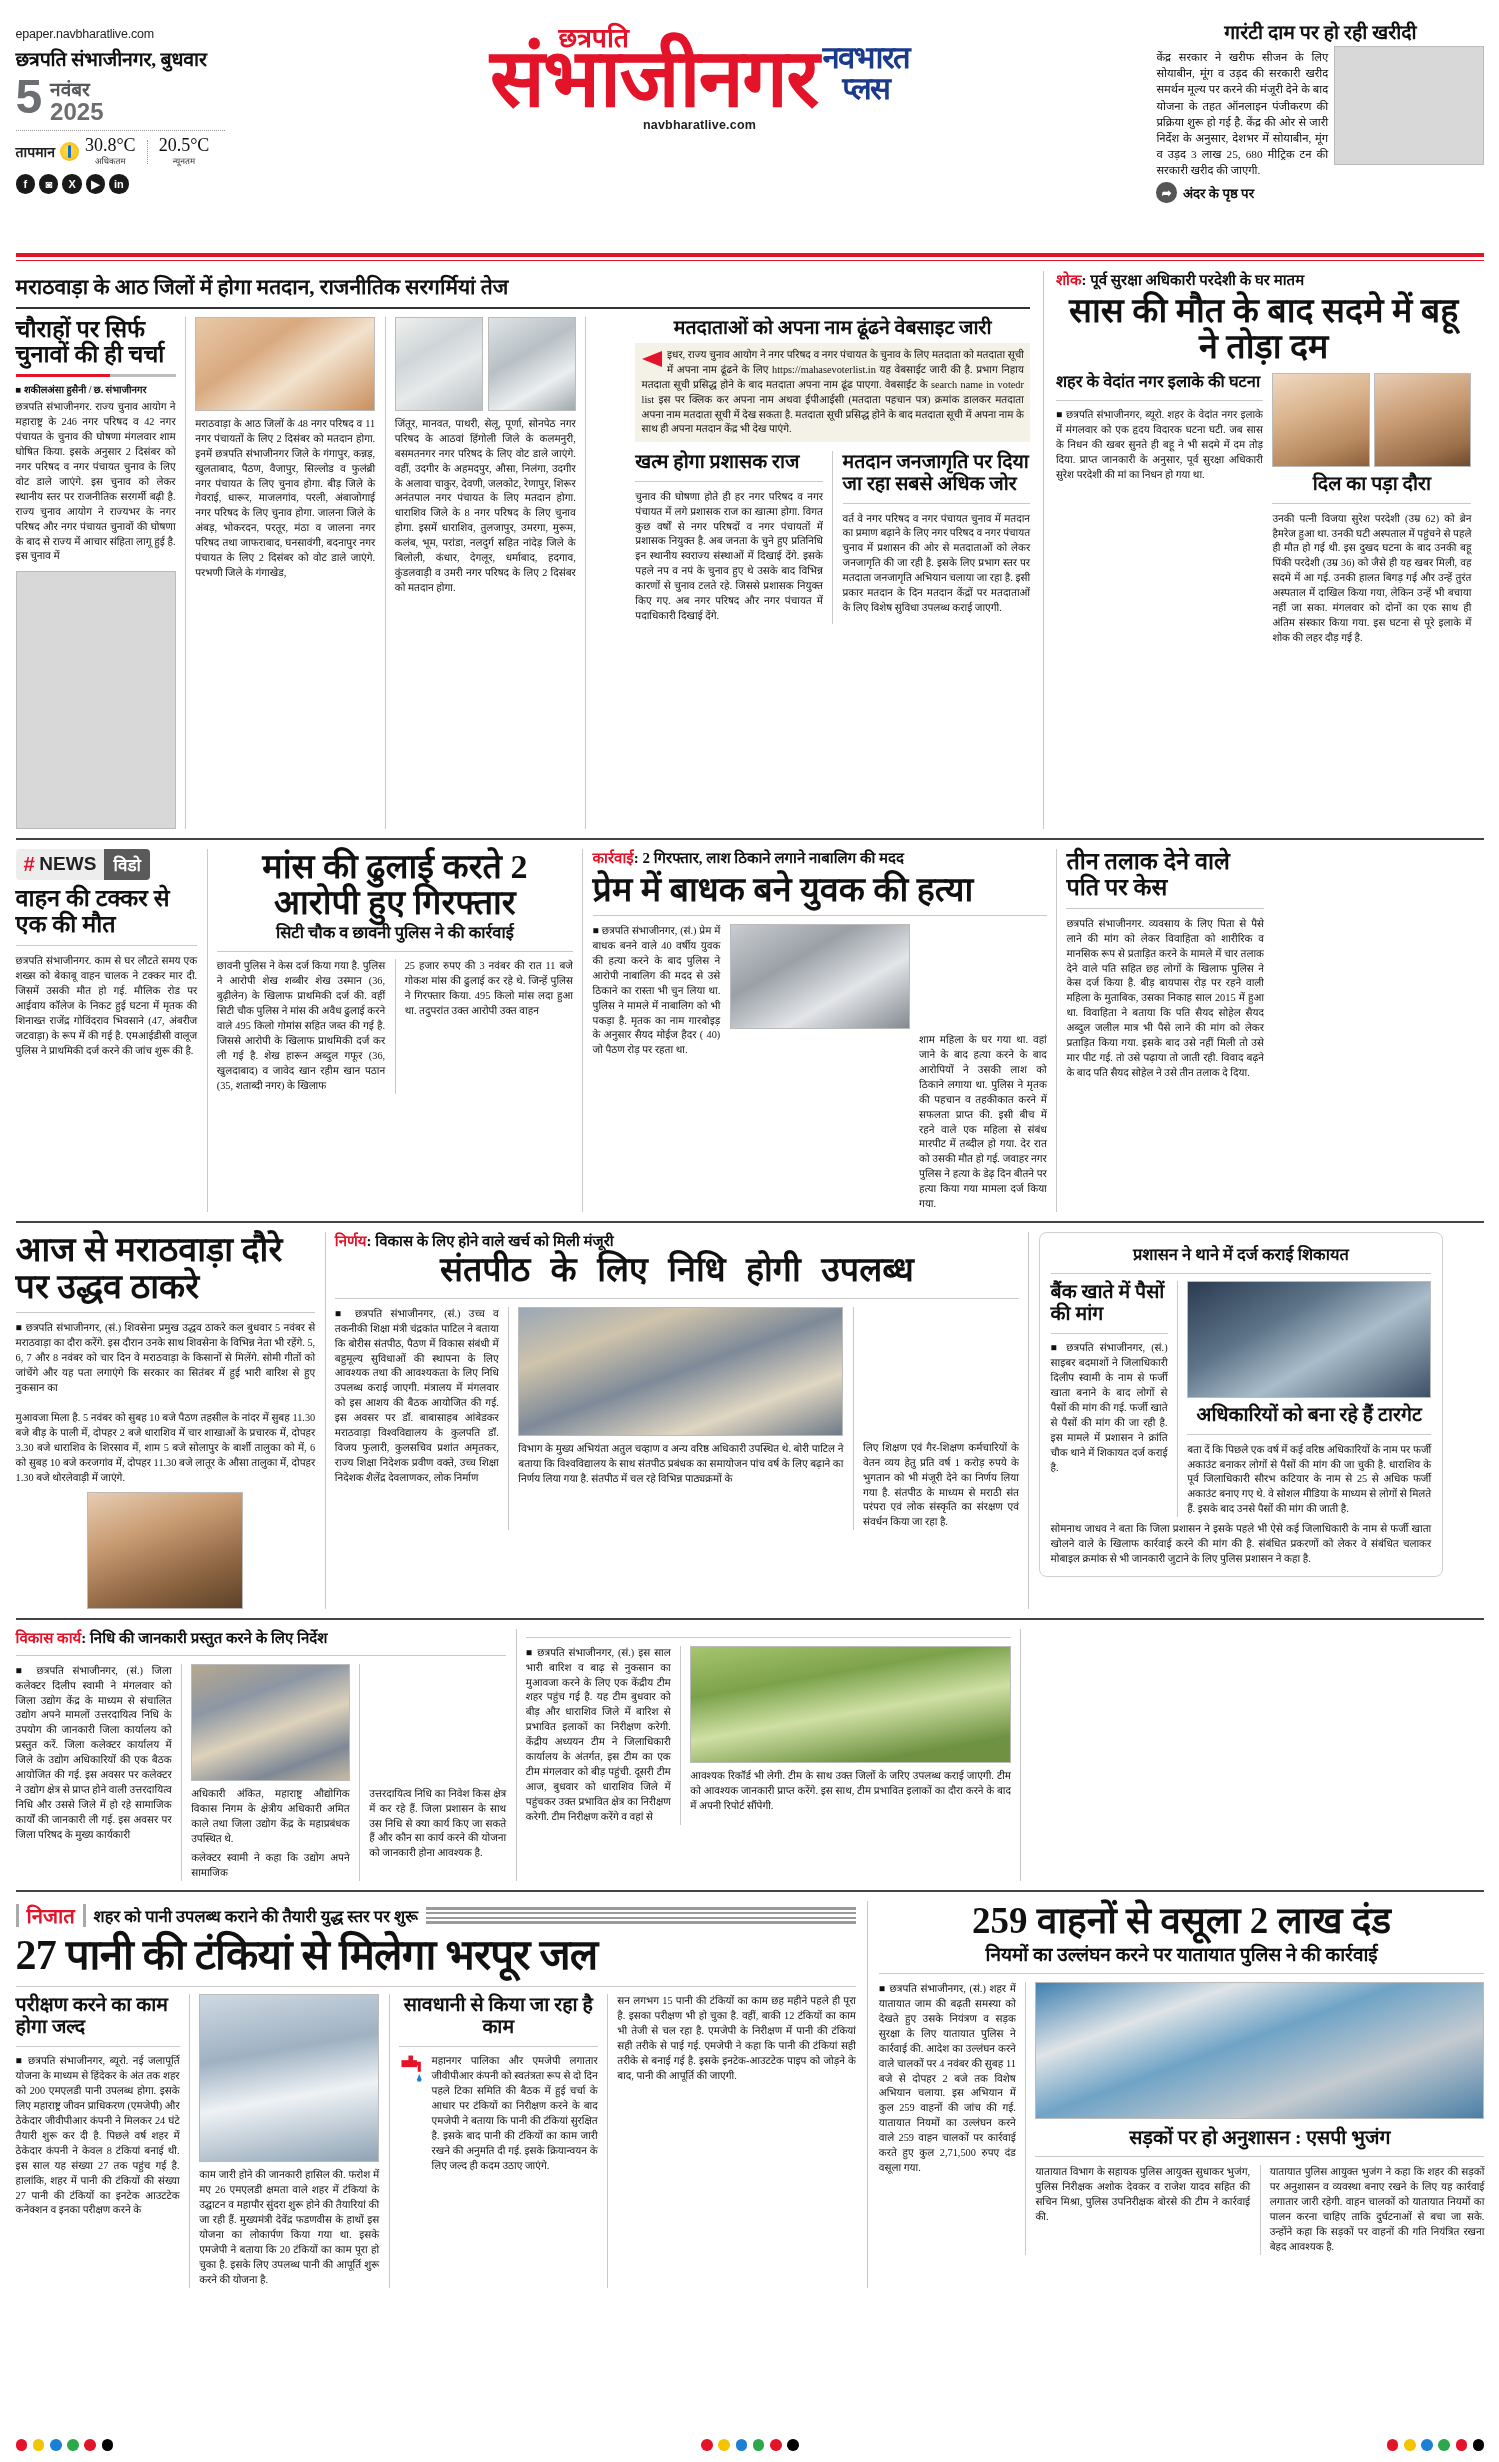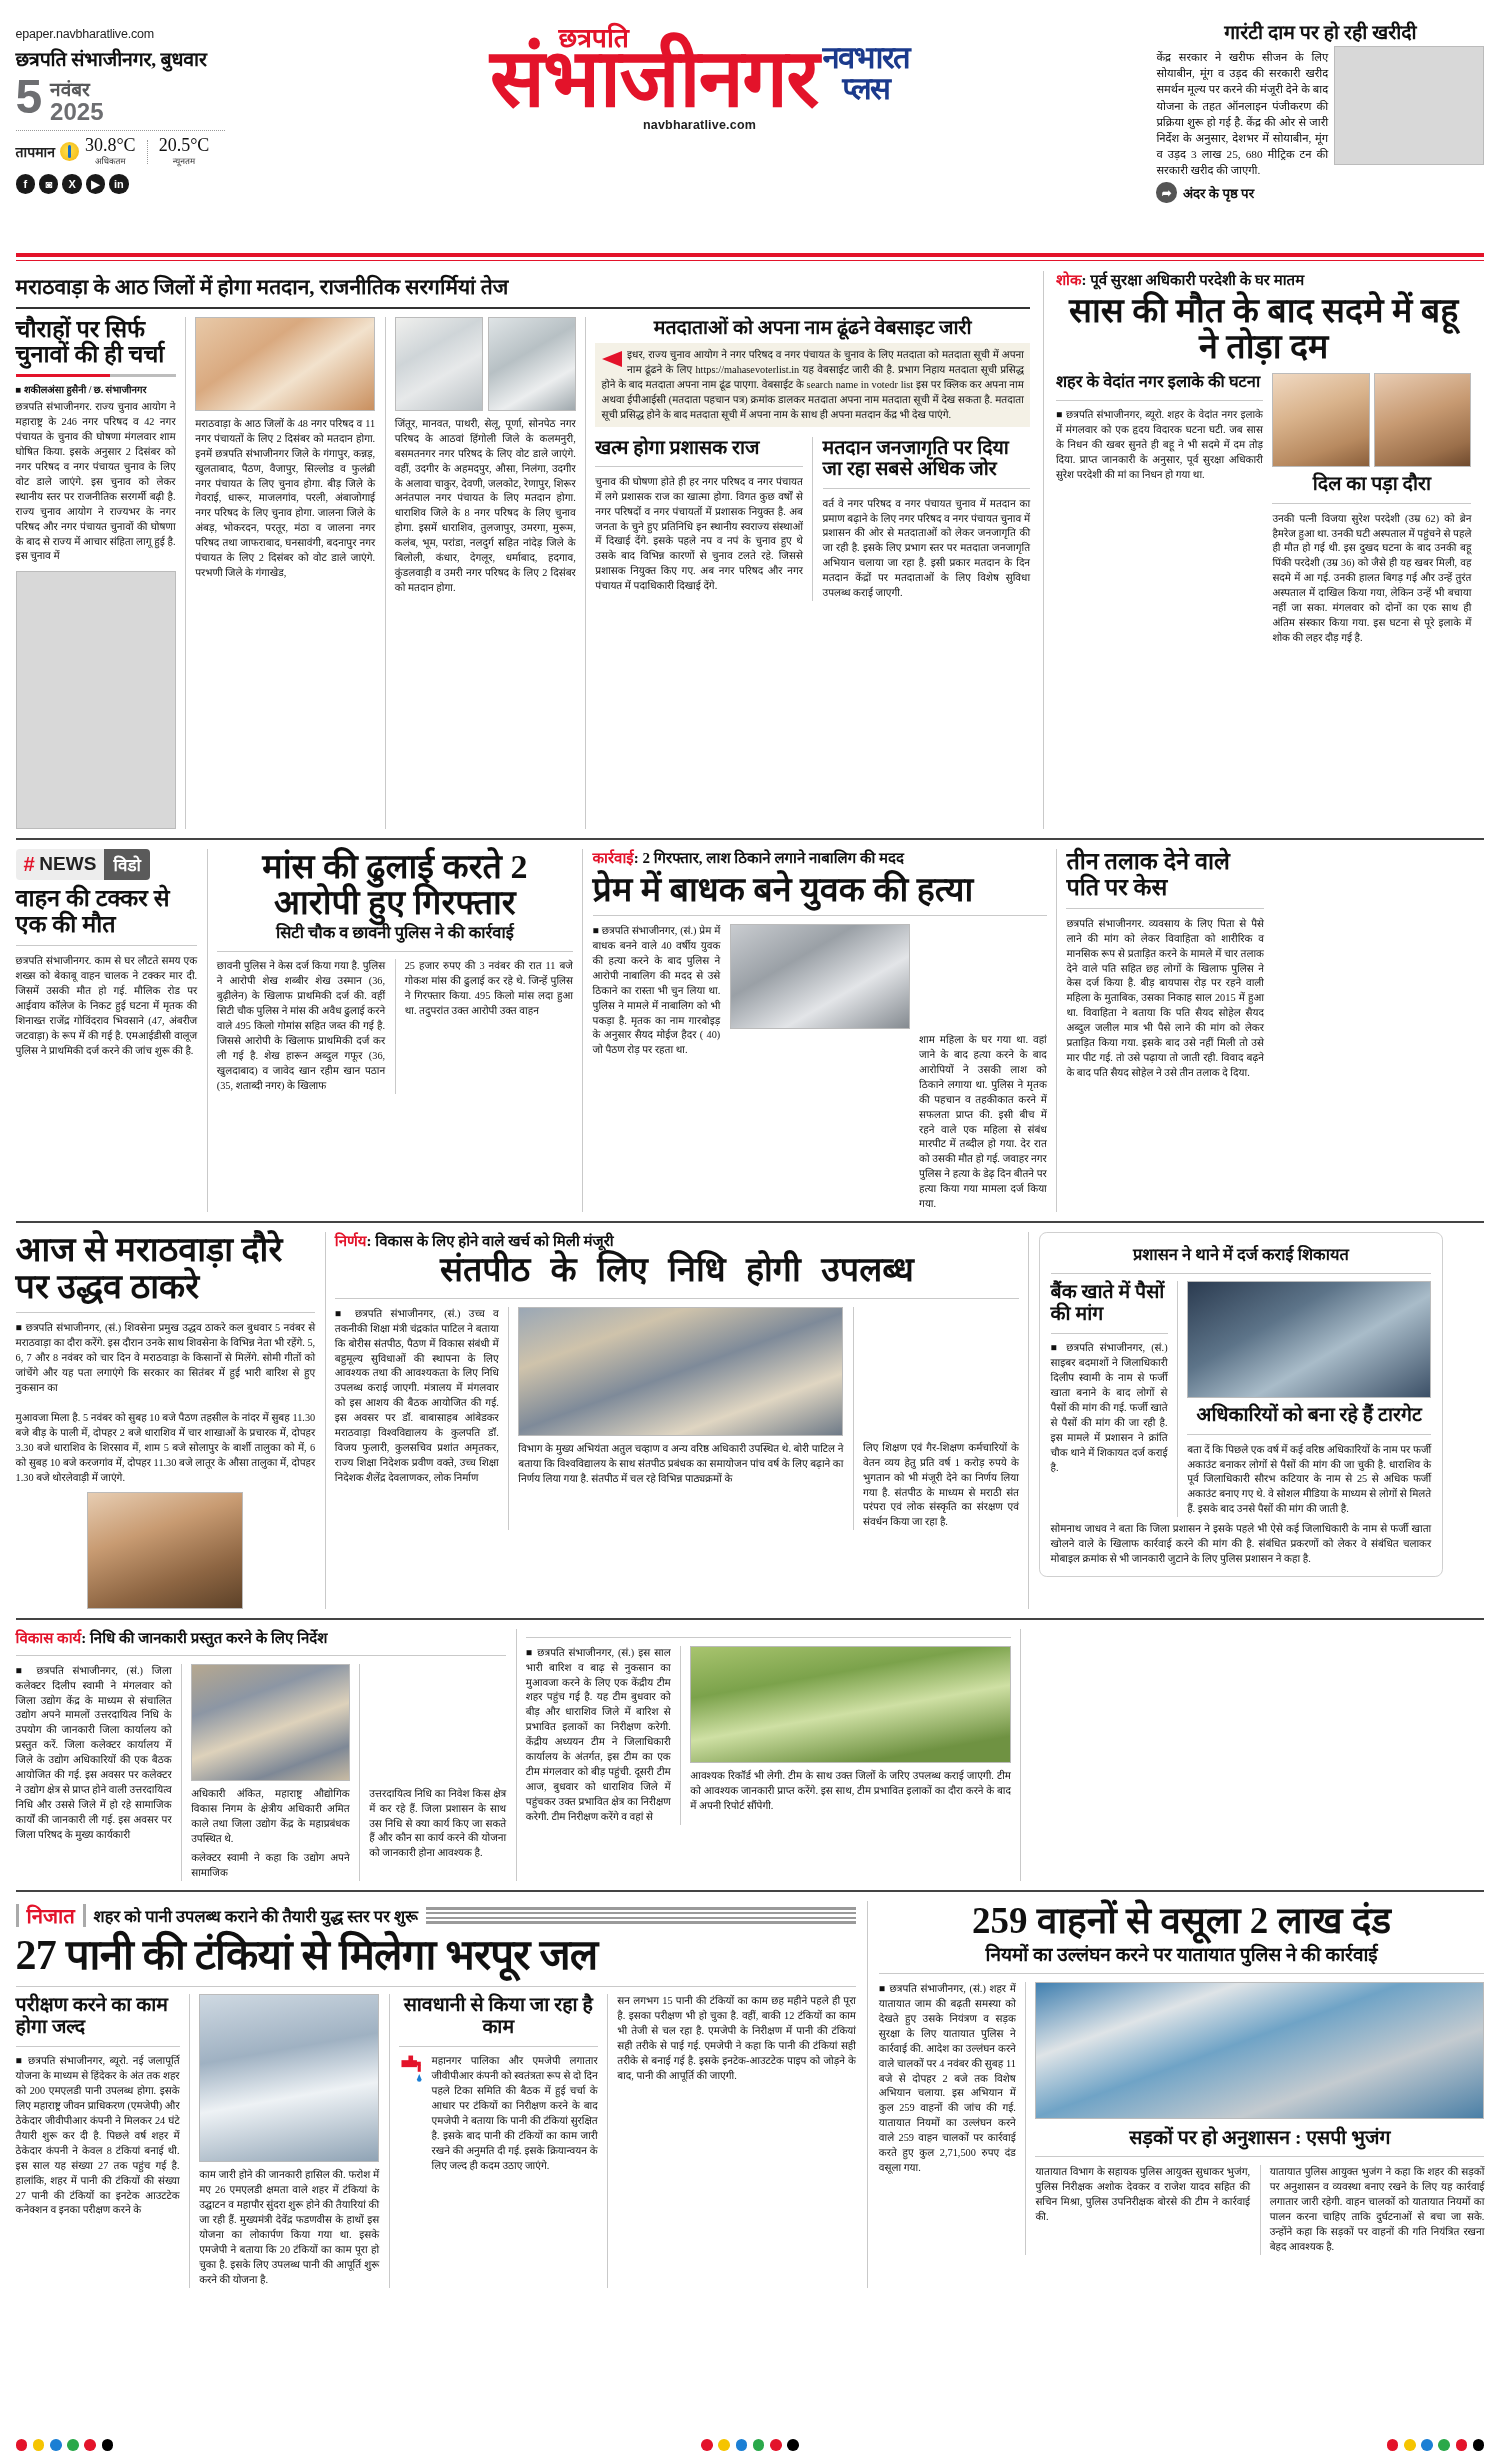--- a/index.html
+++ b/index.html
@@ -207,21 +207,21 @@
         <div style="width:181px;">
           <div style="display:flex;gap:4.7px;margin-bottom:6.2px;">
             <div class="imgph ph-evm" style="height:94px;flex:1;"></div>
             <div class="imgph ph-evm2" style="height:94px;flex:1;"></div>
           </div>
           <div class="body-t">जिंतूर, मानवत, पाथरी, सेलू, पूर्णा, सोनपेठ नगर परिषद के आठवां हिंगोली जिले के कलमनुरी, बसमतनगर नगर परिषद के लिए वोट डाले जाएंगे. वहीं, उदगीर के अहमदपुर, औसा, निलंगा, उदगीर के अलावा चाकुर, देवणी, जलकोट, रेणापुर, शिरूर अनंतपाल नगर पंचायत के लिए मतदान होगा. धाराशिव जिले के 8 नगर परिषद के लिए चुनाव होगा. इसमें धाराशिव, तुलजापुर, उमरगा, मुरूम, कलंब, भूम, परांडा, नलदुर्ग सहित नांदेड़ जिले के बिलोली, कंधार, देगलूर, धर्माबाद, हदगाव, कुंडलवाड़ी व उमरी नगर परिषद के लिए 2 दिसंबर को मतदान होगा.</div>
         </div>
 
         <div class="col-sep"></div>
 
-        <div style="flex:1;">
+        <div style="flex:1;margin-left:40px;">
           <div class="hl-s" style="text-align:center;">मतदाताओं को अपना नाम ढूंढने वेबसाइट जारी</div>
           <div class="shadehdr" style="margin-top:4.7px;">
             <div class="megaphone"></div>
             <div class="body-t">इधर, राज्य चुनाव आयोग ने नगर परिषद व नगर पंचायत के चुनाव के लिए मतदाता को मतदाता सूची में अपना नाम ढूंढने के लिए https://mahasevoterlist.in यह वेबसाईट जारी की है. प्रभाग निहाय मतदाता सूची प्रसिद्ध होने के बाद मतदाता अपना नाम ढूंढ पाएगा. वेबसाईट के search name in votedr list इस पर क्लिक कर अपना नाम अथवा ईपीआईसी (मतदाता पहचान पत्र) क्रमांक डालकर मतदाता अपना नाम मतदाता सूची में देख सकता है. मतदाता सूची प्रसिद्ध होने के बाद मतदाता सूची में अपना नाम के साथ ही अपना मतदान केंद्र भी देख पाएंगे.</div>
           </div>
           <div style="display:flex; gap:9.4px; margin-top:9.4px;">
             <div style="flex:1;">
               <div class="hl-s">खत्म होगा प्रशासक राज</div>
               <div class="hr-grey"></div>
               <div class="body-t">चुनाव की घोषणा होते ही हर नगर परिषद व नगर पंचायत में लगे प्रशासक राज का खात्मा होगा. विगत कुछ वर्षों से नगर परिषदों व नगर पंचायतों में प्रशासक नियुक्त है. अब जनता के चुने हुए प्रतिनिधि इन स्थानीय स्वराज्य संस्थाओं में दिखाई देंगे. इसके पहले नप व नपं के चुनाव हुए थे उसके बाद विभिन्न कारणों से चुनाव टलते रहे. जिससे प्रशासक नियुक्त किए गए. अब नगर परिषद और नगर पंचायत में पदाधिकारी दिखाई देंगे.</div>

